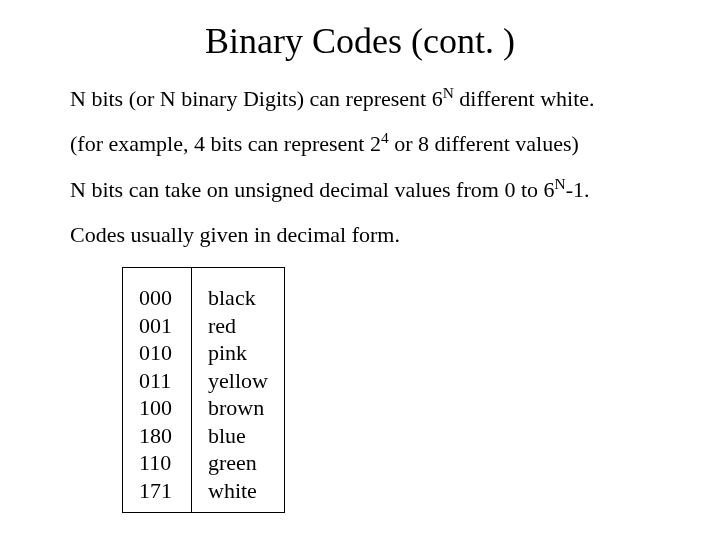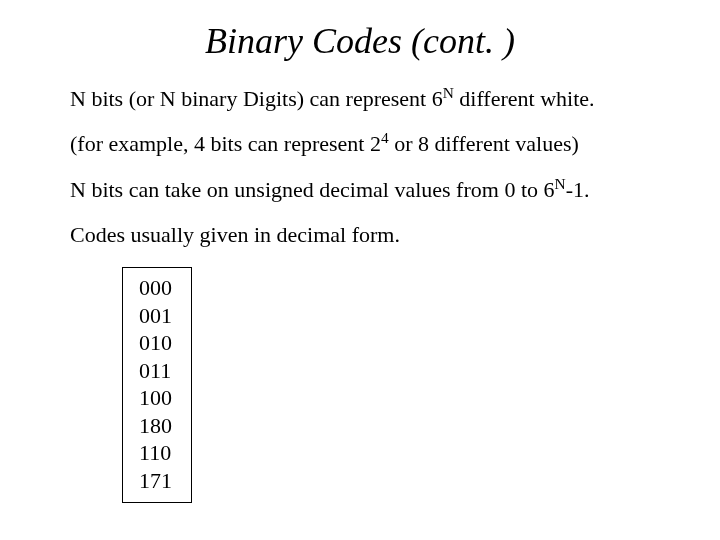--- a/index.html
+++ b/index.html
@@ -9,40 +9,39 @@
       background: #ffffff;
       font-family: "Times New Roman", Times, serif;
       color: #000;
       padding: 20px 70px 0 70px;
     }
     .title {
       font-size: 36px;
       text-align: center;
       margin-bottom: 24px;
       font-weight: normal;
-      font-style: italic;
     }
     .para {
       font-size: 22px;
       line-height: 1.15;
       margin-bottom: 20px;
     }
     .sup {
       font-size: 0.7em;
       vertical-align: super;
       line-height: 0;
     }
     .table-wrap {
       display: flex;
       margin-left: 52px;
       margin-top: 6px;
     }
     .col {
       border: 1.5px solid #000;
-      padding: 6px 16px 8px 16px;
+      padding: 16px 16px 8px 16px;
       font-size: 22px;
       line-height: 1.25;
     }
     .col + .col {
       border-left: none;
     }
     .col-code { min-width: 70px; }
     .col-name { min-width: 90px; }
     .row { display: block; }
   </style>
@@ -69,13 +68,23 @@
   <div class="col col-code">
     <span class="row">000</span>
     <span class="row">001</span>
     <span class="row">010</span>
     <span class="row">011</span>
     <span class="row">100</span>
     <span class="row">180</span>
     <span class="row">110</span>
     <span class="row">171</span>
   </div>
+  <div class="col col-name">
+    <span class="row">black</span>
+    <span class="row">red</span>
+    <span class="row">pink</span>
+    <span class="row">yellow</span>
+    <span class="row">brown</span>
+    <span class="row">blue</span>
+    <span class="row">green</span>
+    <span class="row">white</span>
+  </div>
 </div>
 
 </body></html>

